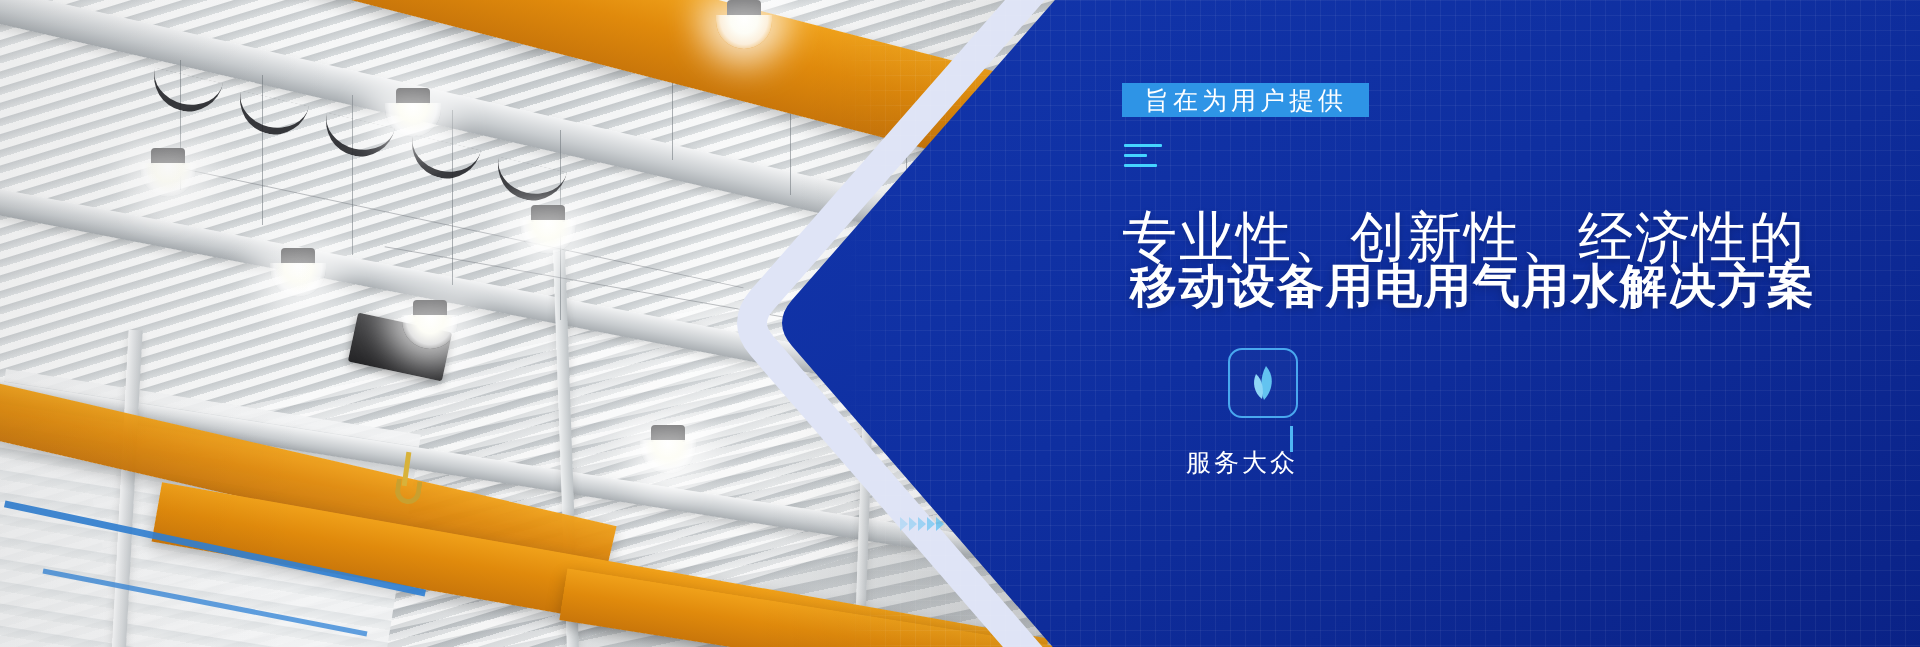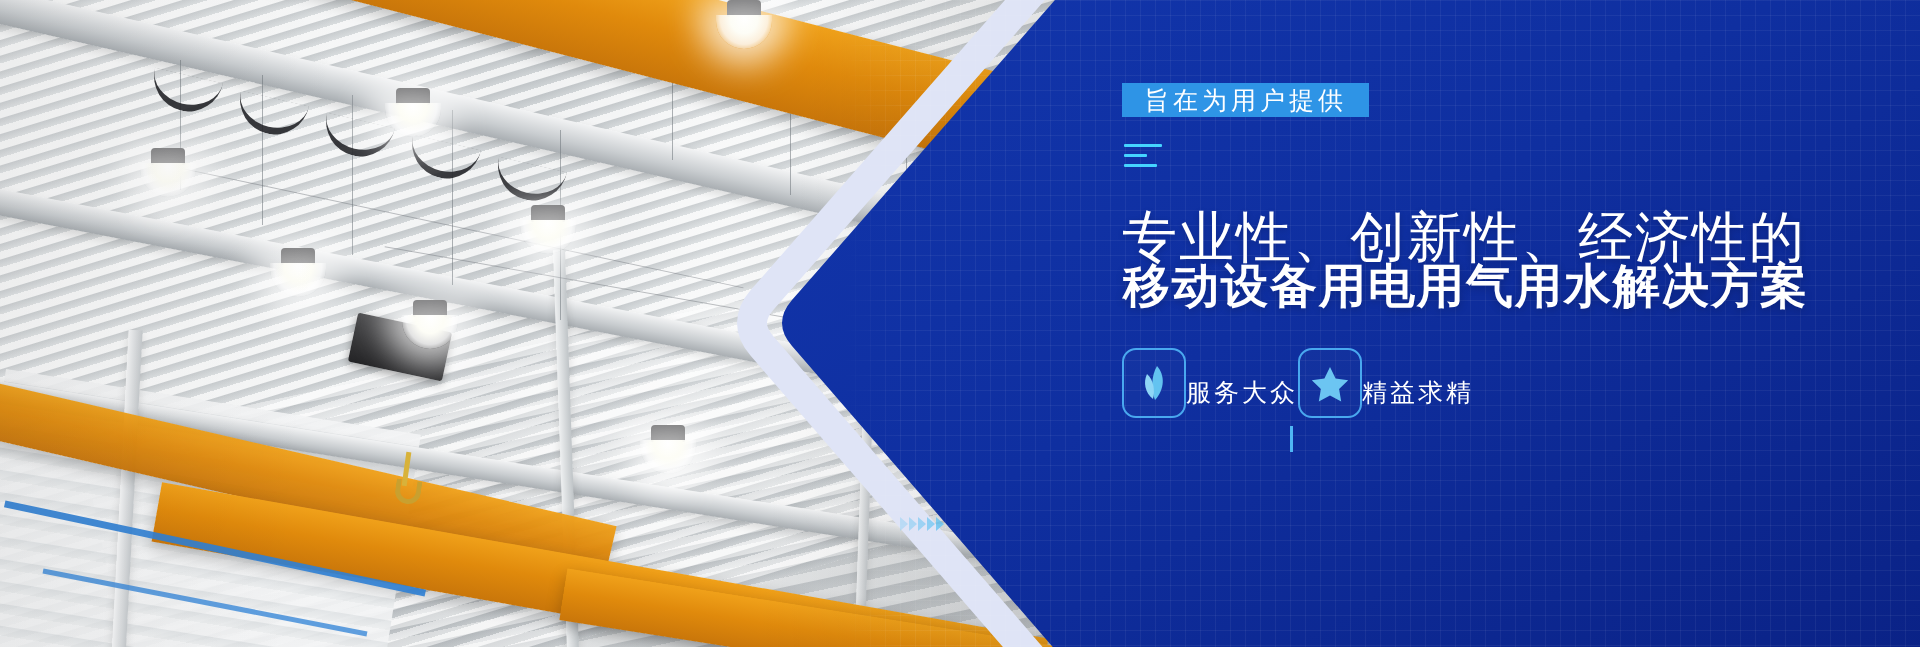--- a/index.html
+++ b/index.html
@@ -203,37 +203,37 @@
 
   .headline1 {
     position: absolute; left: 0; top: 201px;
     font-size: 55px;
     color: #ffffff;
     letter-spacing: 2px;
     white-space: nowrap;
     text-shadow: 0 2px 6px rgba(0,0,0,0.18);
   }
   .headline2 {
-    position: absolute; left: 1px; top: 255px;
+    position: absolute; left: 8px; top: 255px;
     font-size: 47px;
     font-weight: bold;
     color: #ffffff;
     letter-spacing: 2px;
     white-space: nowrap;
     text-shadow: 0 2px 8px rgba(0,0,0,0.22);
   }
 
   .features {
     position: absolute; left: 0; top: 348px;
     display: flex;
     align-items: flex-start;
   }
   .feature {
     width: 176px;
-    display: flex; flex-direction: row; align-items: flex-start;
+    display: flex; flex-direction: column; align-items: flex-end;
   }
   .feature .ibox {
     width: 70px; height: 70px;
     border: 2px solid #49a8ef;
     border-radius: 14px;
     display: flex; align-items: center; justify-content: center;
     background: rgba(255,255,255,0.02);
   }
   .feature .flabel {
     margin-top: 28px;
@@ -401,26 +401,18 @@
       <div class="feature">
         <div class="ibox">
           <svg width="40" height="40" viewBox="0 0 40 40">
             <path d="M23 3 C31 12 31 26 21 37 C17 28 17 13 23 3 Z" fill="#63c3f0"></path>
             <path d="M13 11 C20 17 21 28 19 36 C11 30 9 19 13 11 Z" fill="#8fd6f6"></path>
           </svg>
         </div>
         <div class="flabel">服务大众</div>
       </div>
 
-      <div class="feature">
-        <div class="ibox">
-          <svg width="40" height="40" viewBox="0 0 40 40">
-            <path d="M20 4 L25.6 15.4 L38.2 17.2 L29.1 26 L31.2 38.5 L20 32.6 L8.8 38.5 L10.9 26 L1.8 17.2 L14.4 15.4 Z" fill="#6cc5f2"></path>
-          </svg>
-        </div>
-        <div class="flabel">精益求精</div>
-      </div>
 
       <div class="divider-bar"></div>
     </div>
 
   </div>
 </div>
 
 </body></html>

